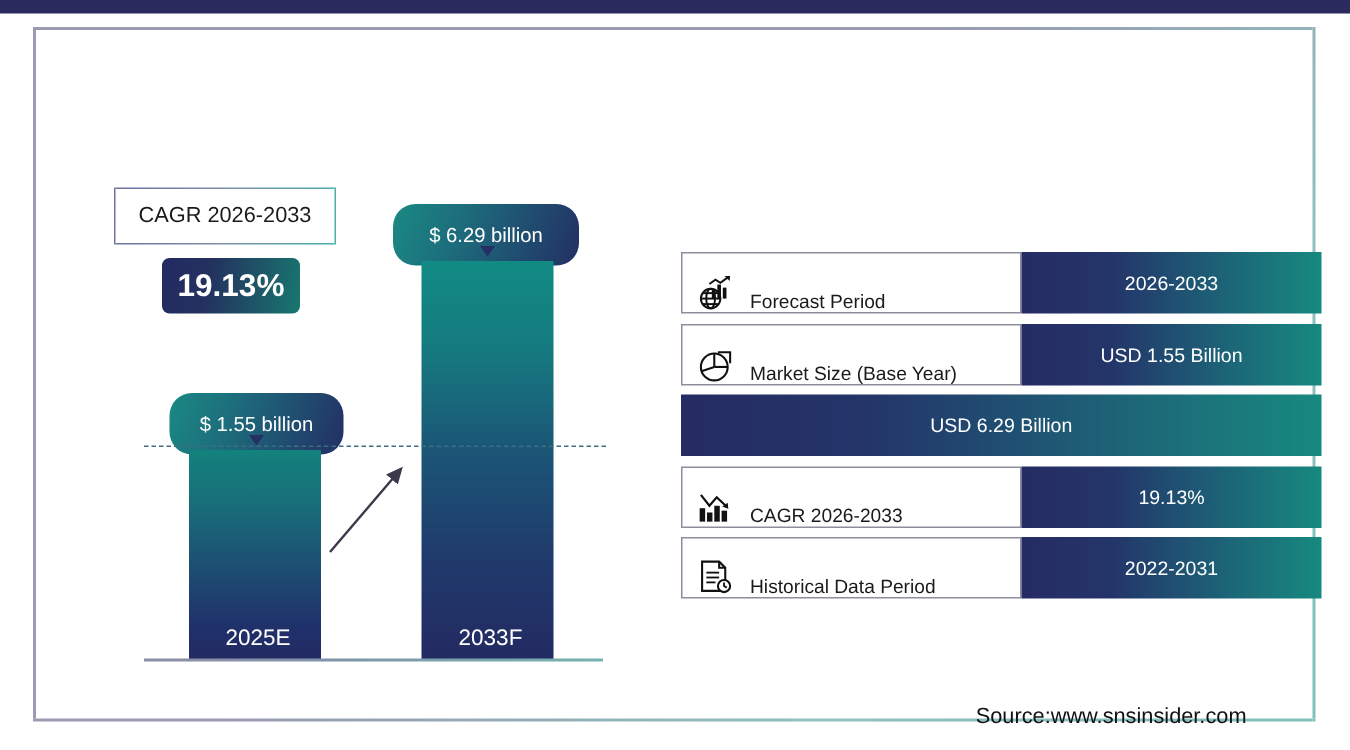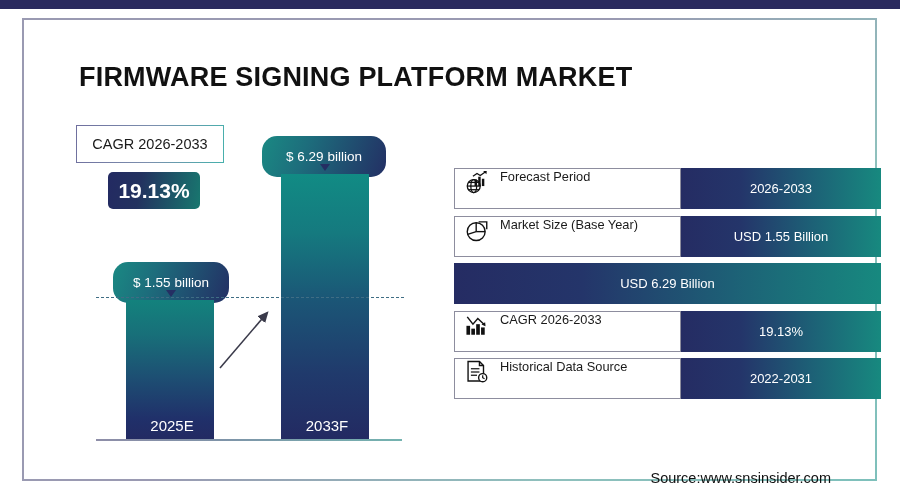--- a/index.html
+++ b/index.html
@@ -88,21 +88,21 @@
 
   
   #table{position:absolute;left:430px;top:148px;width:427px;}
   .row{
     position:relative;height:41px;margin-bottom:6.5px;
     display:flex;align-items:stretch;
   }
   .row-label{
     width:227px;box-sizing:border-box;background:#ffffff;
     border:1.4px solid #8d8d9e;
-    display:flex;align-items:flex-start;gap:10px;padding-left:9px;
+    display:flex;align-items:flex-end;gap:10px;padding-left:9px;
   }
   .row-label .lbl{font-size:12.8px;color:#1a1a1a;}
   .row-value{
     flex:1;display:flex;align-items:center;justify-content:center;
     background:linear-gradient(90deg,#252c63 0%,#24356a 30%,#1d6076 65%,#17897f 100%);
     color:#ffffff;font-size:13px;
   }
   .ico{width:26px;height:26px;flex:0 0 26px;}
 
   #source{
@@ -110,21 +110,20 @@
     font-size:14.5px;color:#111111;margin-left:48px;
   }
 </style>
 </head>
 <body>
 
 <div id="top-bar"></div>
 
 <div id="card">
 
-  <div id="page-title">FIRMWARE SIGNING PLATFORM MARKET</div>
 
   <div id="cagr-box">
     <span>CAGR 2026-2033</span>
   </div>
   <div id="cagr-badge">
     <span>19.13%</span>
   </div>
 
   <div id="chart">
 
@@ -226,21 +225,21 @@
           <path d="M5 3 H19 L24 8 V27 H5 Z" fill="none" stroke="#111" stroke-width="1.7"></path>
           <path d="M19 3 V8 H24" fill="none" stroke="#111" stroke-width="1.7"></path>
           <g stroke="#111" stroke-width="1.5">
             <line x1="8.5" y1="12" x2="19" y2="12"></line>
             <line x1="8.5" y1="16" x2="19" y2="16"></line>
             <line x1="8.5" y1="20" x2="16" y2="20"></line>
           </g>
           <circle cx="23" cy="23" r="5" fill="#fff" stroke="#111" stroke-width="1.7"></circle>
           <path d="M23 20 V23 L25.3 24.3" fill="none" stroke="#111" stroke-width="1.5"></path>
         </svg>
-        <span class="lbl">Historical Data Source</span>
+        <span class="lbl">Historical Data Period</span>
       </div>
       <div class="row-value">2022-2031</div>
     </div>
 
   </div>
 
   <div id="source">Source:www.snsinsider.com</div>
 
 </div>
 

